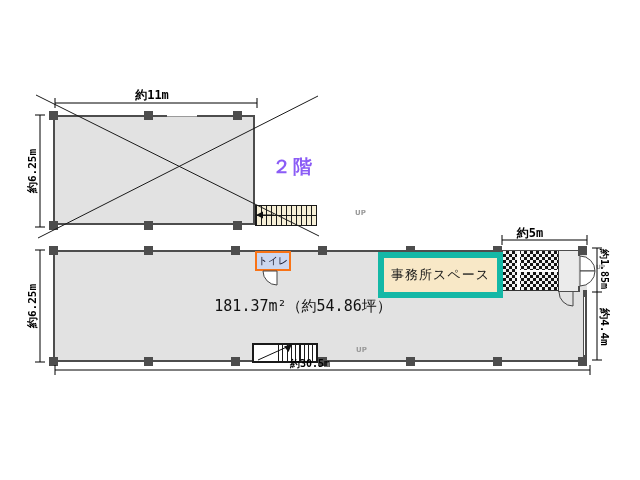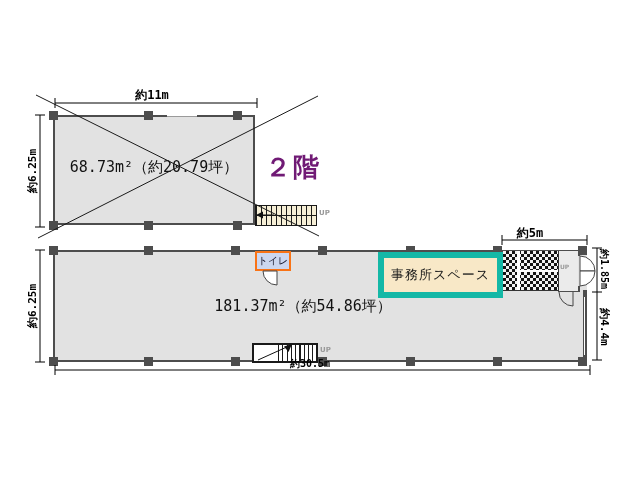--- a/index.html
+++ b/index.html
@@ -31,28 +31,28 @@
      border-bottom:1px solid #333;
      background:repeating-conic-gradient(#151515 0% 25%,#f2f2f2 0% 50%) 0 0/6px 6px;}
   #checker .vdiv{position:absolute;left:14px;top:0;bottom:0;width:3px;background:#ffffff;}
   #checker .hdiv{position:absolute;left:17px;right:0;top:19px;height:2px;background:#ffffff;}
   #vestibule{position:absolute;left:558px;top:251px;width:20px;height:40px;background:#ebebeb;
      border-left:1px solid #333;box-sizing:border-box;}
   #window-line{position:absolute;left:584px;top:297px;width:1px;height:58px;background:#ffffff;}
   
   .area-label{position:absolute;font-family:"DejaVu Sans Mono","DejaVu Sans",sans-serif;
      font-size:15px;color:#111;white-space:nowrap;transform:translate(-50%,-50%);}
-  .floor-name{position:absolute;font-size:26px;font-weight:bold;color:#701a75;white-space:nowrap;
+  .floor-name{position:absolute;font-size:19px;font-weight:bold;color:#8b5cf6;white-space:nowrap;
      transform:translate(-50%,-50%);letter-spacing:2px;}
   .dim{position:absolute;font-family:"DejaVu Sans Mono","DejaVu Sans",sans-serif;font-weight:bold;
      color:#000;white-space:nowrap;transform:translate(-50%,-50%);}
   .dim.h{font-size:12px;}
   .dim.rot-w{font-size:11px;transform:translate(-50%,-50%) rotate(-90deg);}
   .dim.rot-e{font-size:11px;transform:translate(-50%,-50%) rotate(90deg);}
-  .up{position:absolute;font-size:7px;font-weight:bold;color:#999;}
+  .up{position:absolute;font-size:7px;font-weight:bold;color:#999;margin-left:36px;}
   .up.small{font-size:6px;}
   
   #logo{position:absolute;left:8px;top:454px;width:160px;height:22px;}
   #logo-roof{position:absolute;left:0;top:1px;width:0;height:0;
      border-left:7px solid transparent;border-right:7px solid transparent;
      border-bottom:8px solid #c9d26e;}
   #logo-body{position:absolute;left:1px;top:10px;width:12px;height:9px;
      background:repeating-linear-gradient(45deg,#8a8078 0 3px,#ffffff 3px 5px);}
   #logo-text{position:absolute;left:18px;top:0;font-size:17px;color:#b5aba1;letter-spacing:2px;
      white-space:nowrap;}
@@ -70,21 +70,20 @@
   <span class="col" style="left:49px;top:221px"></span>
   <span class="col" style="left:144px;top:221px"></span>
   <span class="col" style="left:233px;top:221px"></span>
   <div class="wallgap" style="left:167px;top:114px;width:30px;height:2px"></div>
 
   <div id="f2-stairs" class="stairs">
     <div class="mid"></div>
   </div>
   <div class="up" style="left:319px;top:209px">UP</div>
 
-  <div class="area-label" style="left:154px;top:167px">68.73m²（約20.79坪）</div>
   <div class="floor-name" style="left:293px;top:167px">２階</div>
 
   <div class="dim h" style="left:152px;top:95px">約11m</div>
   <div class="dim rot-w" style="left:32px;top:171px">約6.25m</div>
 
   <div id="f1-rect" class="room"></div>
   <span class="col" style="left:49px;top:246px"></span>
   <span class="col" style="left:144px;top:246px"></span>
   <span class="col" style="left:231px;top:246px"></span>
   <span class="col" style="left:318px;top:246px"></span>

